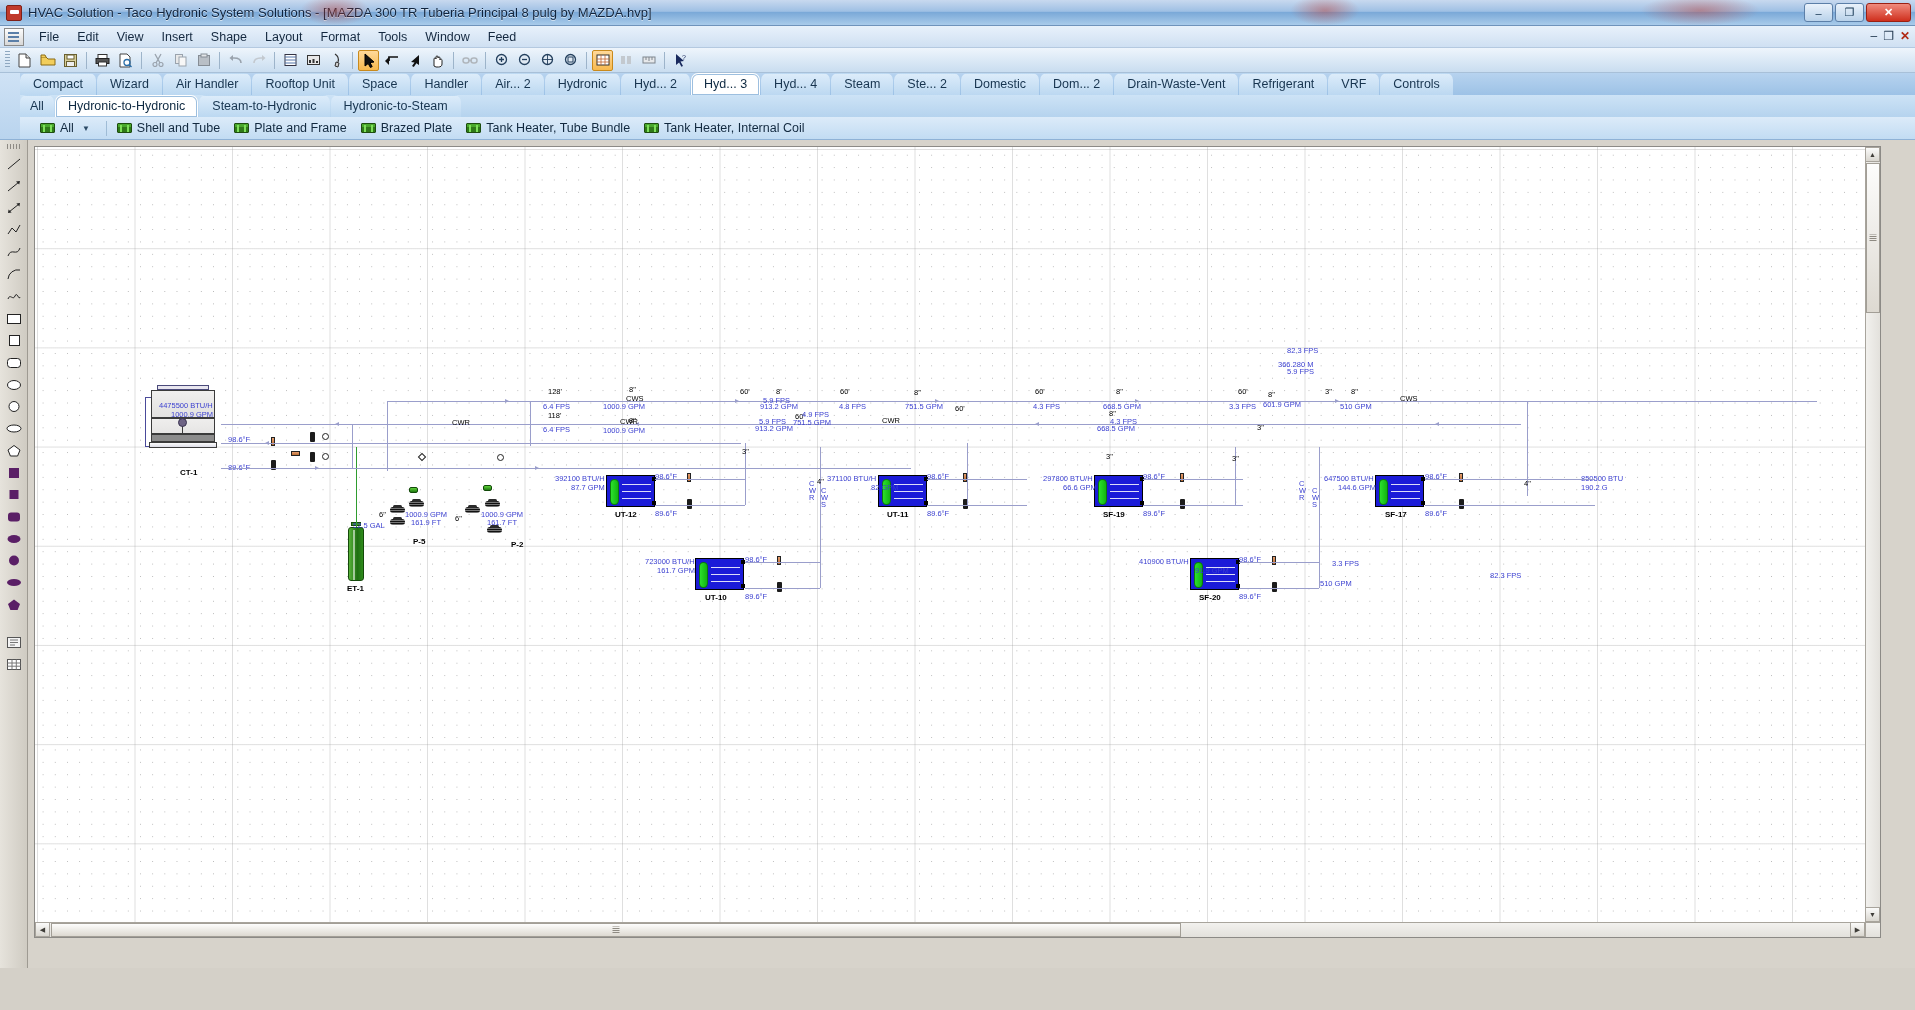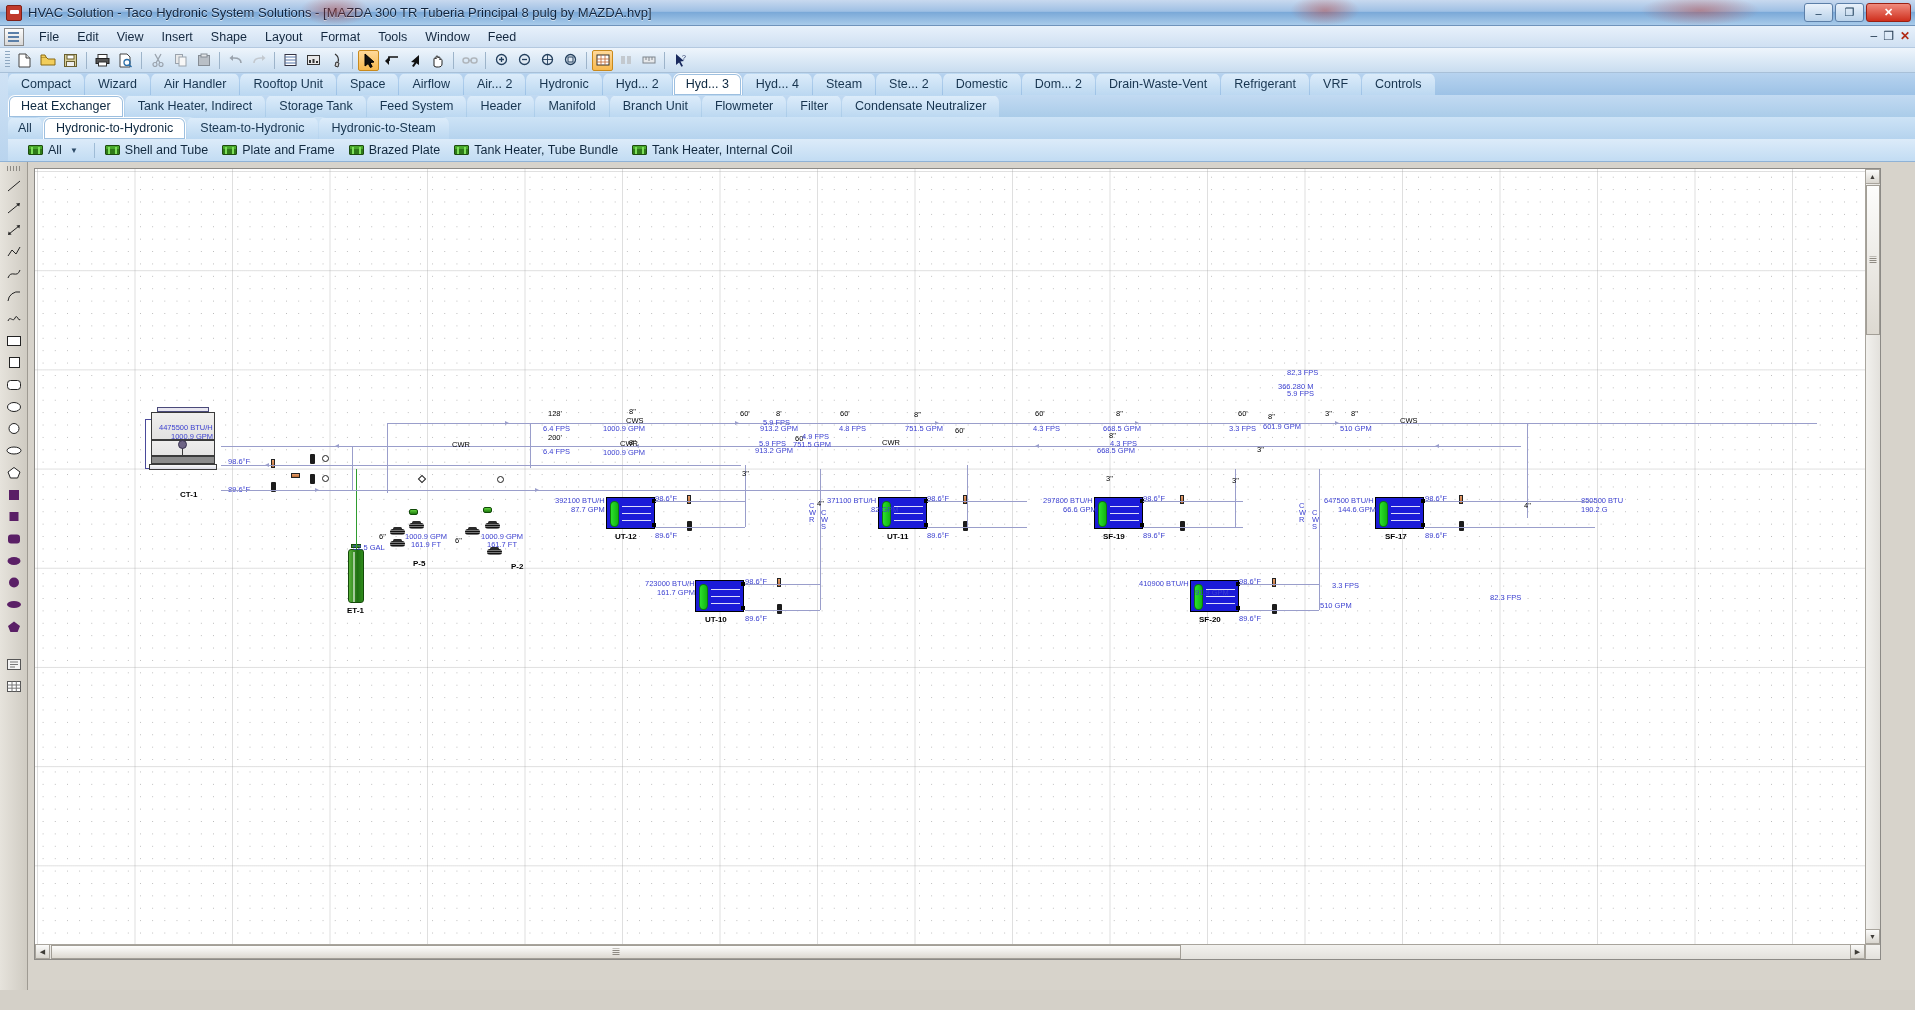--- a/index.html
+++ b/index.html
@@ -91,21 +91,21 @@
     position: relative; border: 1px solid transparent; border-radius: 2px;
   }
   .tbtn.active { background: linear-gradient(to bottom,#ffd99a,#f7b94e); border-color: #c98a1c; }
   .tbtn svg { display: block; }
   .tsep { width: 1px; height: 17px; background: #9db4ca; margin: 0 4px; }
 
   
   .ribbon {
     background: linear-gradient(to bottom,#cfe2f5,#b9d4ee);
     border-bottom: 1px solid #8fb2d6;
-    padding: 0 0 0 8px;
+    padding: 0 0 0 20px;
   }
   .tabrow { display: flex; align-items: flex-end; height: 22px; position: relative; }
   .tabrow.r1 { background: linear-gradient(to bottom,#b7d3ef,#9dc2e6); }
   .tabrow.r2 { background: linear-gradient(to bottom,#c2daf2,#aacce9); }
   .tabrow.r3 { background: linear-gradient(to bottom,#cde3f6,#b5d3ee); }
   .tab {
     font-size: 12.5px; color: #17344f; padding: 3px 12px 4px 12px;
     border-radius: 7px 7px 0 0;
     background: linear-gradient(to bottom,#dcecfa,#bcd8f1);
     margin-right: 1px; white-space: nowrap; line-height: 14px;
@@ -497,48 +497,36 @@
 </div>
 
 <div class="ribbon">
 
   <div class="tabrow r1">
     <div class="tab">Compact</div>
     <div class="tab">Wizard</div>
     <div class="tab">Air Handler</div>
     <div class="tab">Rooftop Unit</div>
     <div class="tab">Space</div>
-    <div class="tab">Airflow</div>
+    <div class="tab">Handler</div>
     <div class="tab">Air... 2</div>
     <div class="tab">Hydronic</div>
     <div class="tab">Hyd... 2</div>
     <div class="tab sel">Hyd... 3</div>
     <div class="tab">Hyd... 4</div>
     <div class="tab">Steam</div>
     <div class="tab">Ste... 2</div>
     <div class="tab">Domestic</div>
     <div class="tab">Dom... 2</div>
     <div class="tab">Drain-Waste-Vent</div>
     <div class="tab">Refrigerant</div>
     <div class="tab">VRF</div>
     <div class="tab">Controls</div>
   </div>
 
-  <div class="tabrow r2">
-    <div class="tab sel">Heat Exchanger</div>
-    <div class="tab">Tank Heater, Indirect</div>
-    <div class="tab">Storage Tank</div>
-    <div class="tab">Feed System</div>
-    <div class="tab">Header</div>
-    <div class="tab">Manifold</div>
-    <div class="tab">Branch Unit</div>
-    <div class="tab">Flowmeter</div>
-    <div class="tab">Filter</div>
-    <div class="tab">Condensate Neutralizer</div>
-  </div>
 
   <div class="tabrow r3">
     <div class="tab small">All</div>
     <div class="tab sel">Hydronic-to-Hydronic</div>
     <div class="tab">Steam-to-Hydronic</div>
     <div class="tab">Hydronic-to-Steam</div>
   </div>
 
   <div class="filterbar">
     <div class="fitem">
@@ -904,21 +892,21 @@
       <div class="lbl" style="left:1264px; top:333px; line-height:7px;">C<br>W<br>R</div>
       <div class="lbl" style="left:1277px; top:340px; line-height:7px;">C<br>W<br>S</div>
       <div class="lbl blk" style="left:782px; top:330px;">4"</div>
 
       <div class="lbl blk" style="left:417px; top:271px;">CWR</div>
       <div class="lbl blk" style="left:591px; top:247px;">CWS</div>
       <div class="lbl blk" style="left:585px; top:270px;">CWR</div>
       <div class="lbl blk" style="left:847px; top:269px;">CWR</div>
       <div class="lbl blk" style="left:1365px; top:247px;">CWS</div>
       <div class="lbl blk" style="left:513px; top:240px;">128'</div>
-      <div class="lbl blk" style="left:513px; top:264px;">200'</div>
+      <div class="lbl blk" style="left:513px; top:264px;">118'</div>
       <div class="lbl" style="left:508px; top:255px;">6.4 FPS</div>
       <div class="lbl" style="left:508px; top:278px;">6.4 FPS</div>
       <div class="lbl blk" style="left:594px; top:238px;">8"</div>
       <div class="lbl" style="left:568px; top:255px;">1000.9 GPM</div>
       <div class="lbl blk" style="left:594px; top:269px;">8"</div>
       <div class="lbl" style="left:568px; top:279px;">1000.9 GPM</div>
       <div class="lbl blk" style="left:705px; top:240px;">60'</div>
       <div class="lbl" style="left:728px; top:249px;">5.9 FPS</div>
       <div class="lbl" style="left:725px; top:255px;">913.2 GPM</div>
       <div class="lbl" style="left:724px; top:270px;">5.9 FPS</div>

